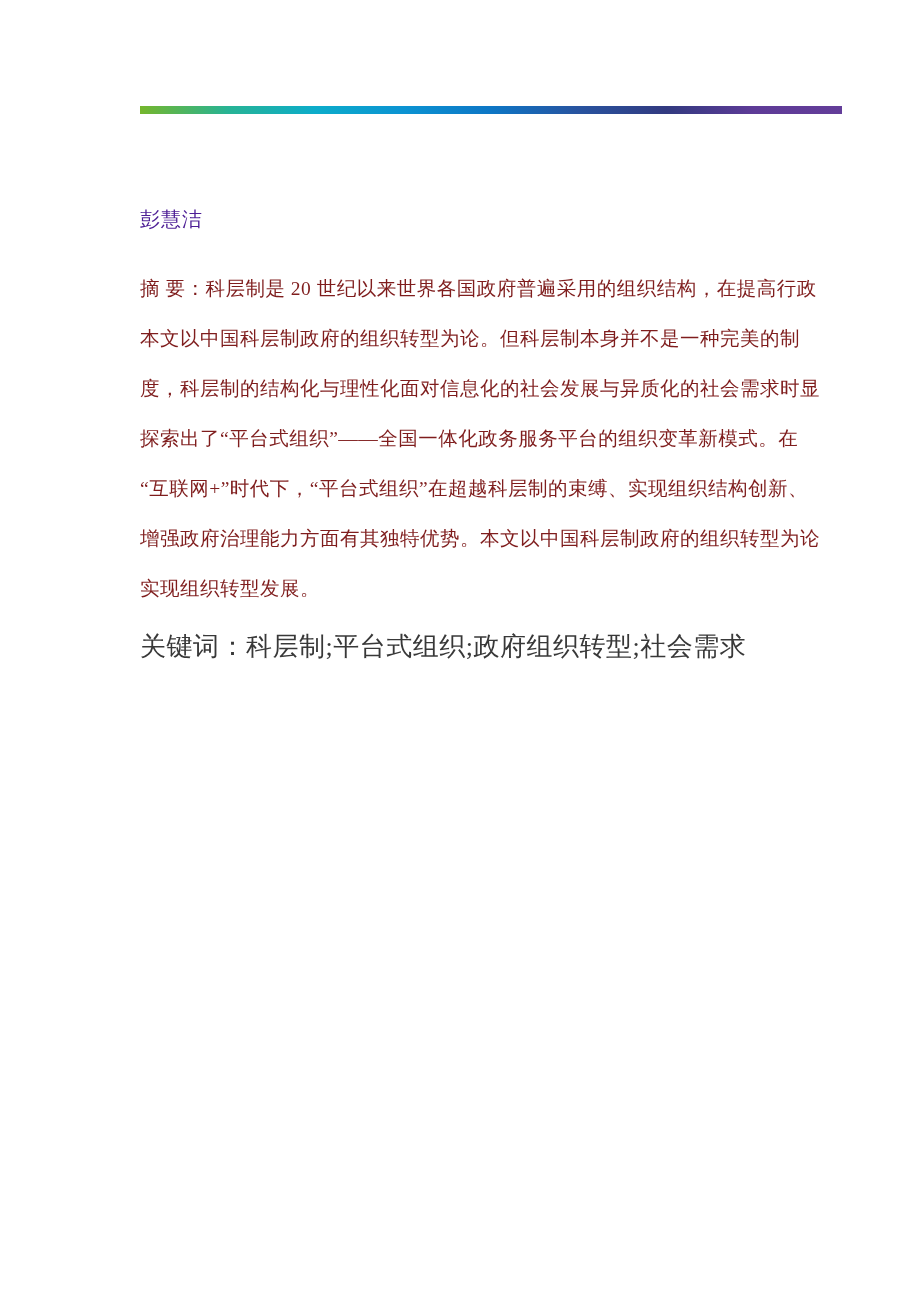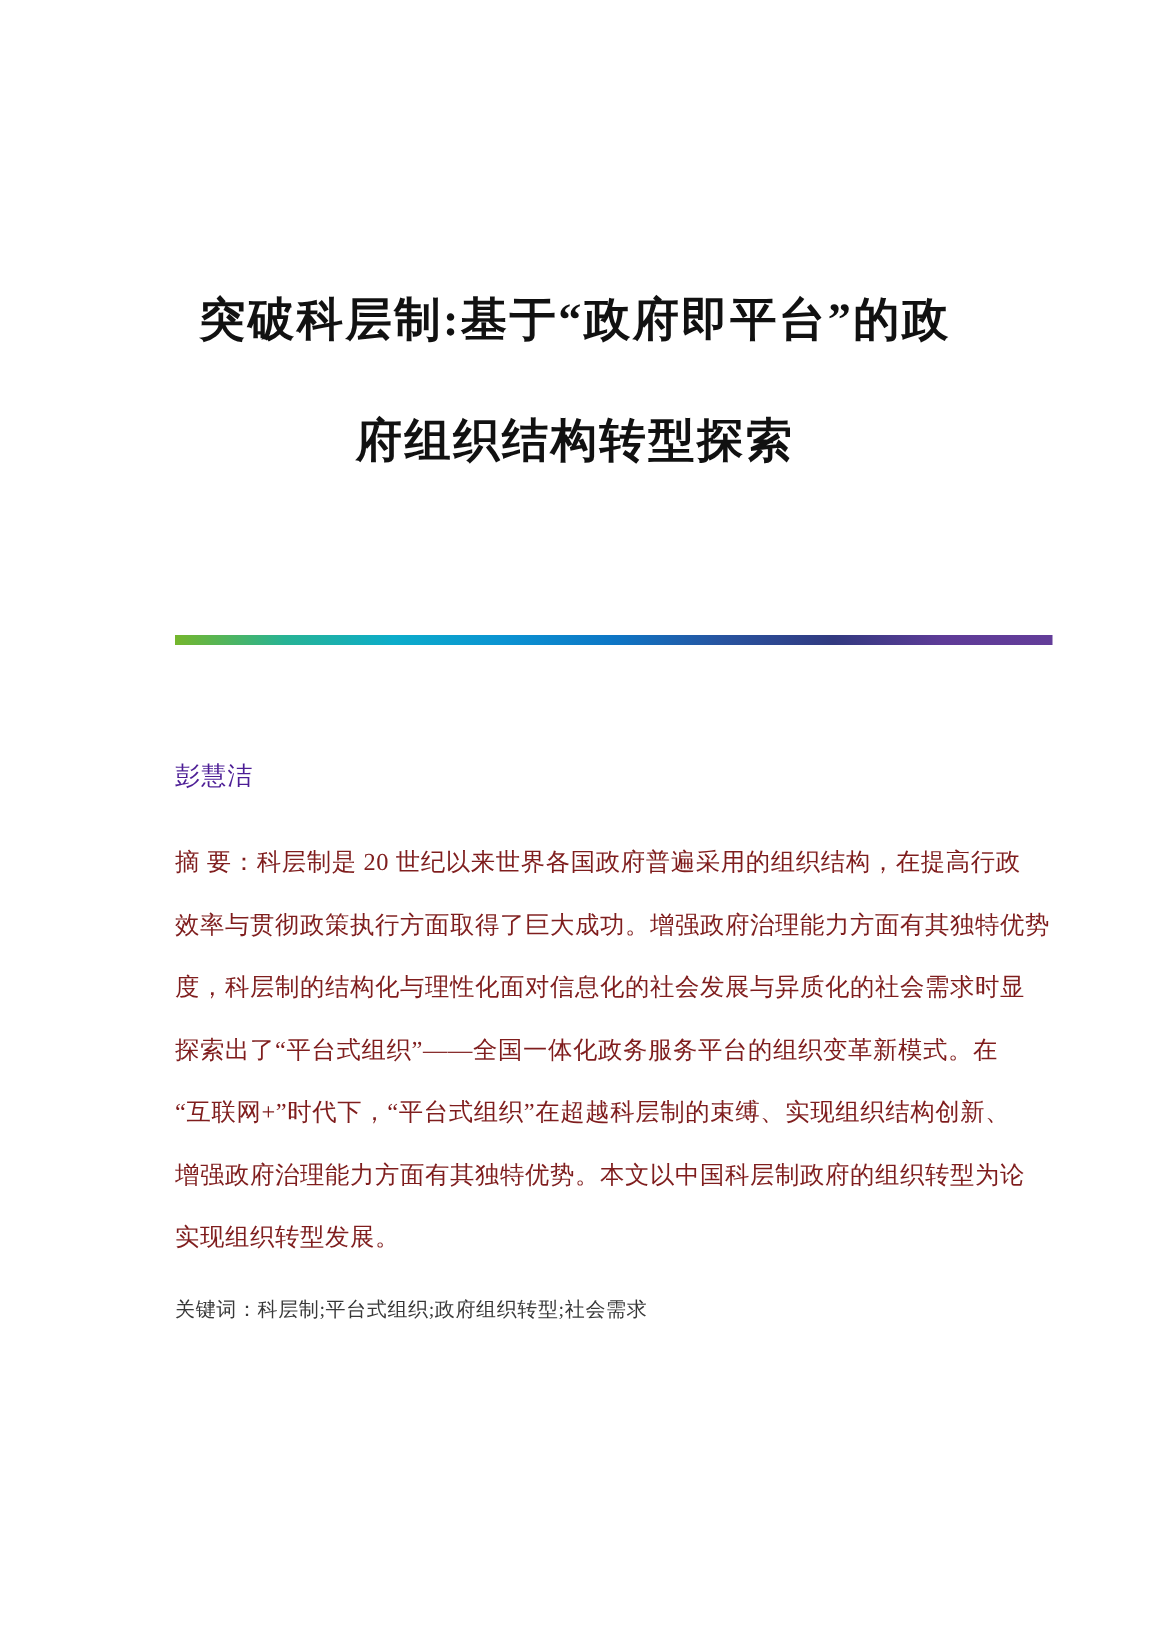--- a/index.html
+++ b/index.html
@@ -56,44 +56,40 @@
     margin: 0;
     font-size: 19.5px;
     line-height: 50px;
     letter-spacing: 0.5px;
     white-space: nowrap;
     color: #7f1d1d;
   }
   .keywords {
     margin-left: 140px;
     margin-top: 8px;
-    font-size: 16px;
+    font-size: 26px;
     line-height: 50px;
     letter-spacing: 0.5px;
     white-space: nowrap;
     color: #383838;
   }
 </style>
 </head>
 <body>
 
 <div class="page">
 
-  <h1 class="title">
-    <span class="title-line">突破科层制:基于“政府即平台”的政</span>
-    <span class="title-line">府组织结构转型探索</span>
-  </h1>
 
   <div class="divider" style="background: linear-gradient(90deg, rgb(117, 182, 44), rgb(39, 179, 148), rgb(12, 172, 202), rgb(11, 147, 210), rgb(13, 118, 197), rgb(40, 83, 159), rgb(50, 58, 128), rgb(94, 59, 151), rgb(99, 61, 153));"></div>
 
   <div class="author">彭慧洁</div>
 
   <div class="abstract">
     <p class="abs-line">摘 要：科层制是 20 世纪以来世界各国政府普遍采用的组织结构，在提高行政</p>
-    <p class="abs-line">效率与贯彻政策执行方面取得了巨大成功。增强政府治理能力方面有其独特优势</p>
+    <p class="abs-line">本文以中国科层制政府的组织转型为论。但科层制本身并不是一种完美的制</p>
     <p class="abs-line">度，科层制的结构化与理性化面对信息化的社会发展与异质化的社会需求时显</p>
     <p class="abs-line">探索出了“平台式组织”——全国一体化政务服务平台的组织变革新模式。在</p>
     <p class="abs-line">“互联网+”时代下，“平台式组织”在超越科层制的束缚、实现组织结构创新、</p>
     <p class="abs-line">增强政府治理能力方面有其独特优势。本文以中国科层制政府的组织转型为论</p>
     <p class="abs-line">实现组织转型发展。</p>
   </div>
 
   <div class="keywords">关键词：科层制;平台式组织;政府组织转型;社会需求</div>
 
 </div>

